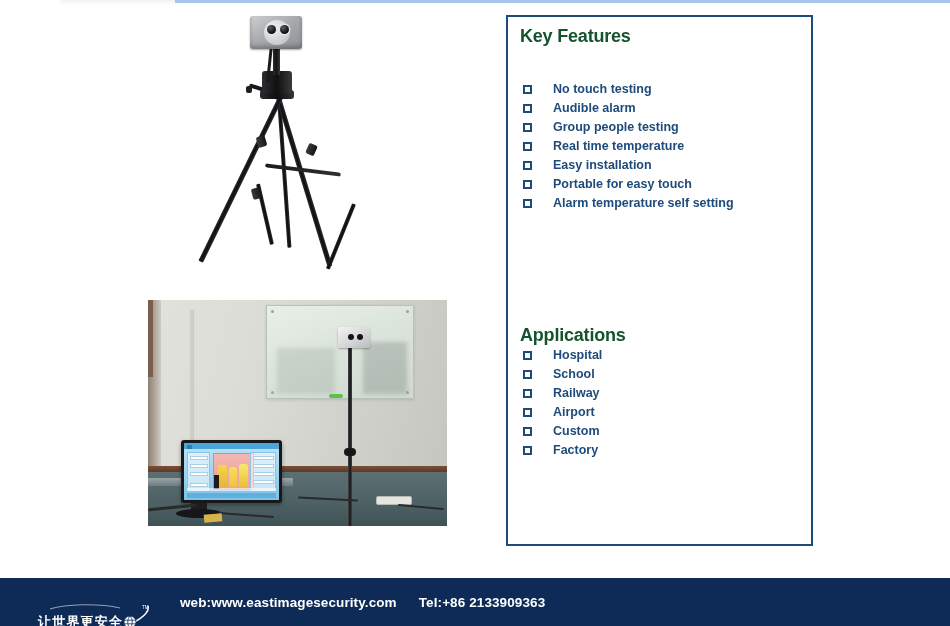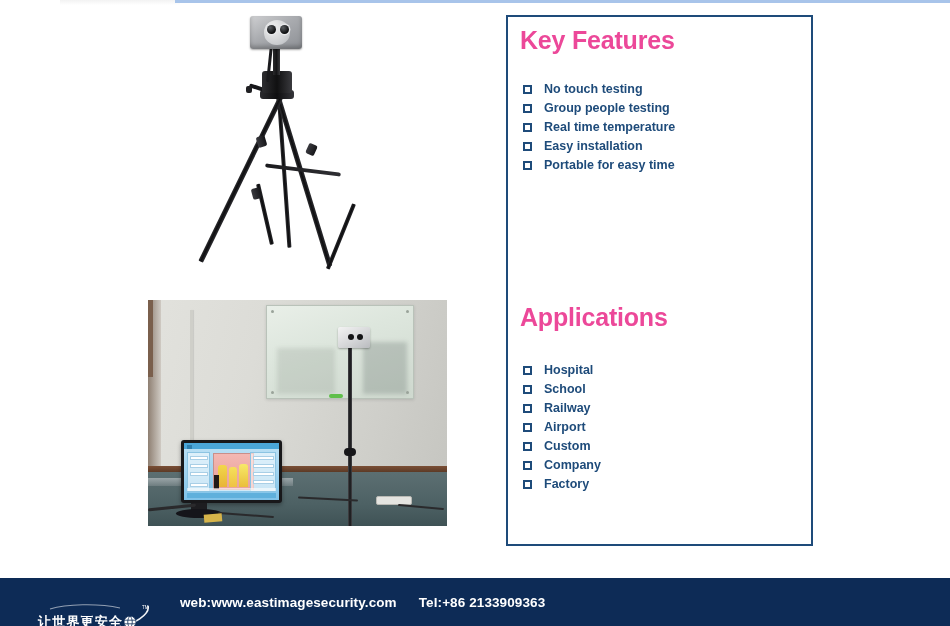--- a/index.html
+++ b/index.html
@@ -192,38 +192,38 @@
   .w4 { left:250px;top:206px; width:46px; height:2px; transform:rotate(5deg); }
   .yellow-card { position:absolute; left:56px; top:214px; width:18px; height:8px;
                  background:#d6b44a; transform:rotate(-5deg); }
 
   
   .info-box {
     position:absolute; left:506px; top:15px; width:307px; height:531px;
     border:2px solid #1e4b7a; background:#ffffff;
   }
   .sec-title {
-    font-size:25px; font-weight:bold; color:#ec4899; letter-spacing:-.2px;
+    font-size:18px; font-weight:bold; color:#14532d; letter-spacing:-.2px;
   }
   .sec-title.features { position:absolute; left:12px; top:9px; }
-  .sec-title.apps     { position:absolute; left:12px; top:286px;text-align:right; }
+  .sec-title.apps     { position:absolute; left:12px; top:308px;text-align:right; }
 
   .check-list { position:absolute; left:0; width:100%; }
   .check-list.features { top:63px; }
-  .check-list.apps     { top:344px; }
+  .check-list.apps     { top:329px; }
 
   .ck-item {
     display:flex; align-items:center; height:19px; padding-left:15px;
   }
   .ck-box {
     width:9px; height:9px; border:2px solid #1e4b7a; background:#ffffff;
     flex:0 0 auto;
   }
   .ck-label {
-    margin-left:12px; font-size:12.5px; font-weight:bold; color:#1e4b7a;
+    margin-left:21px; font-size:12.5px; font-weight:bold; color:#1e4b7a;
     white-space:nowrap; line-height:1;
   }
 
   
   .footer {
     position:absolute; left:0; top:578px; width:950px; height:48px;
     background:#0d2b56;
   }
   .logo { position:absolute; left:24px; top:21px; width:132px; height:42px; }
   .logo svg { display:block; }
@@ -332,33 +332,41 @@
 
     <div class="sec-title features">Key Features</div>
 
     <div class="check-list features">
       <div class="ck-item">
         <span class="ck-box"></span>
         <span class="ck-label">No touch testing</span>
       </div>
       <div class="ck-item">
         <span class="ck-box"></span>
+        <span class="ck-label">Audible alarm</span>
+      </div>
+      <div class="ck-item">
+        <span class="ck-box"></span>
         <span class="ck-label">Group people testing</span>
       </div>
       <div class="ck-item">
         <span class="ck-box"></span>
         <span class="ck-label">Real time temperature</span>
       </div>
       <div class="ck-item">
         <span class="ck-box"></span>
         <span class="ck-label">Easy installation</span>
       </div>
       <div class="ck-item">
         <span class="ck-box"></span>
-        <span class="ck-label">Portable for easy time</span>
+        <span class="ck-label">Portable for easy touch</span>
+      </div>
+      <div class="ck-item">
+        <span class="ck-box"></span>
+        <span class="ck-label">Alarm temperature self setting</span>
       </div>
     </div>
 
     <div class="sec-title apps">Applications</div>
 
     <div class="check-list apps">
       <div class="ck-item">
         <span class="ck-box"></span>
         <span class="ck-label">Hospital</span>
       </div>
@@ -370,24 +378,20 @@
         <span class="ck-box"></span>
         <span class="ck-label">Railway</span>
       </div>
       <div class="ck-item">
         <span class="ck-box"></span>
         <span class="ck-label">Airport</span>
       </div>
       <div class="ck-item">
         <span class="ck-box"></span>
         <span class="ck-label">Custom</span>
-      </div>
-      <div class="ck-item">
-        <span class="ck-box"></span>
-        <span class="ck-label">Company</span>
       </div>
       <div class="ck-item">
         <span class="ck-box"></span>
         <span class="ck-label">Factory</span>
       </div>
     </div>
   </div>
 
   <div class="footer">
 

